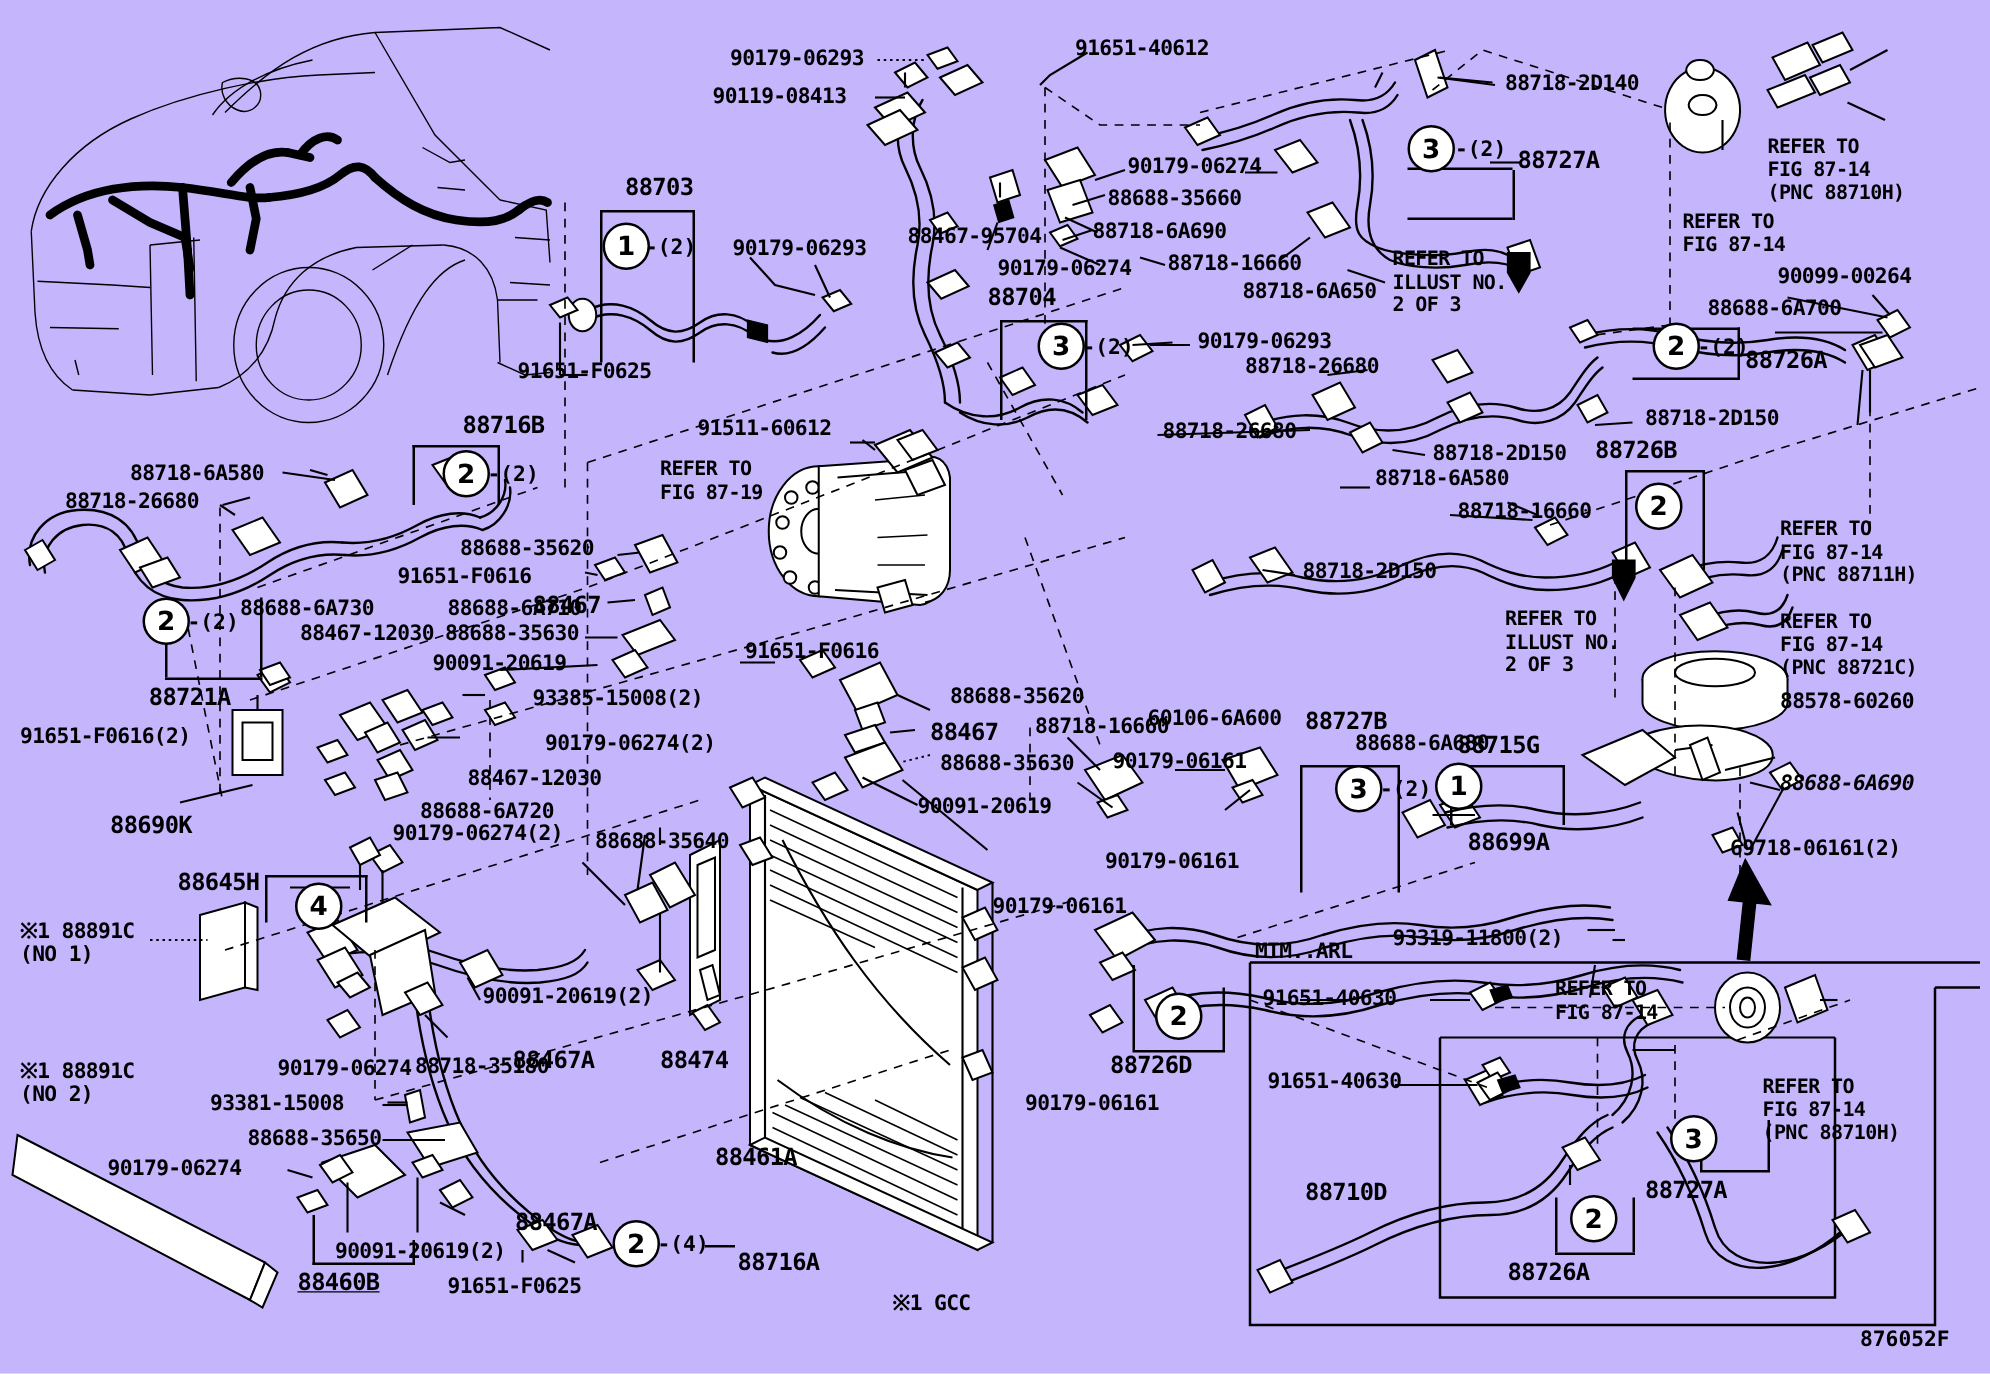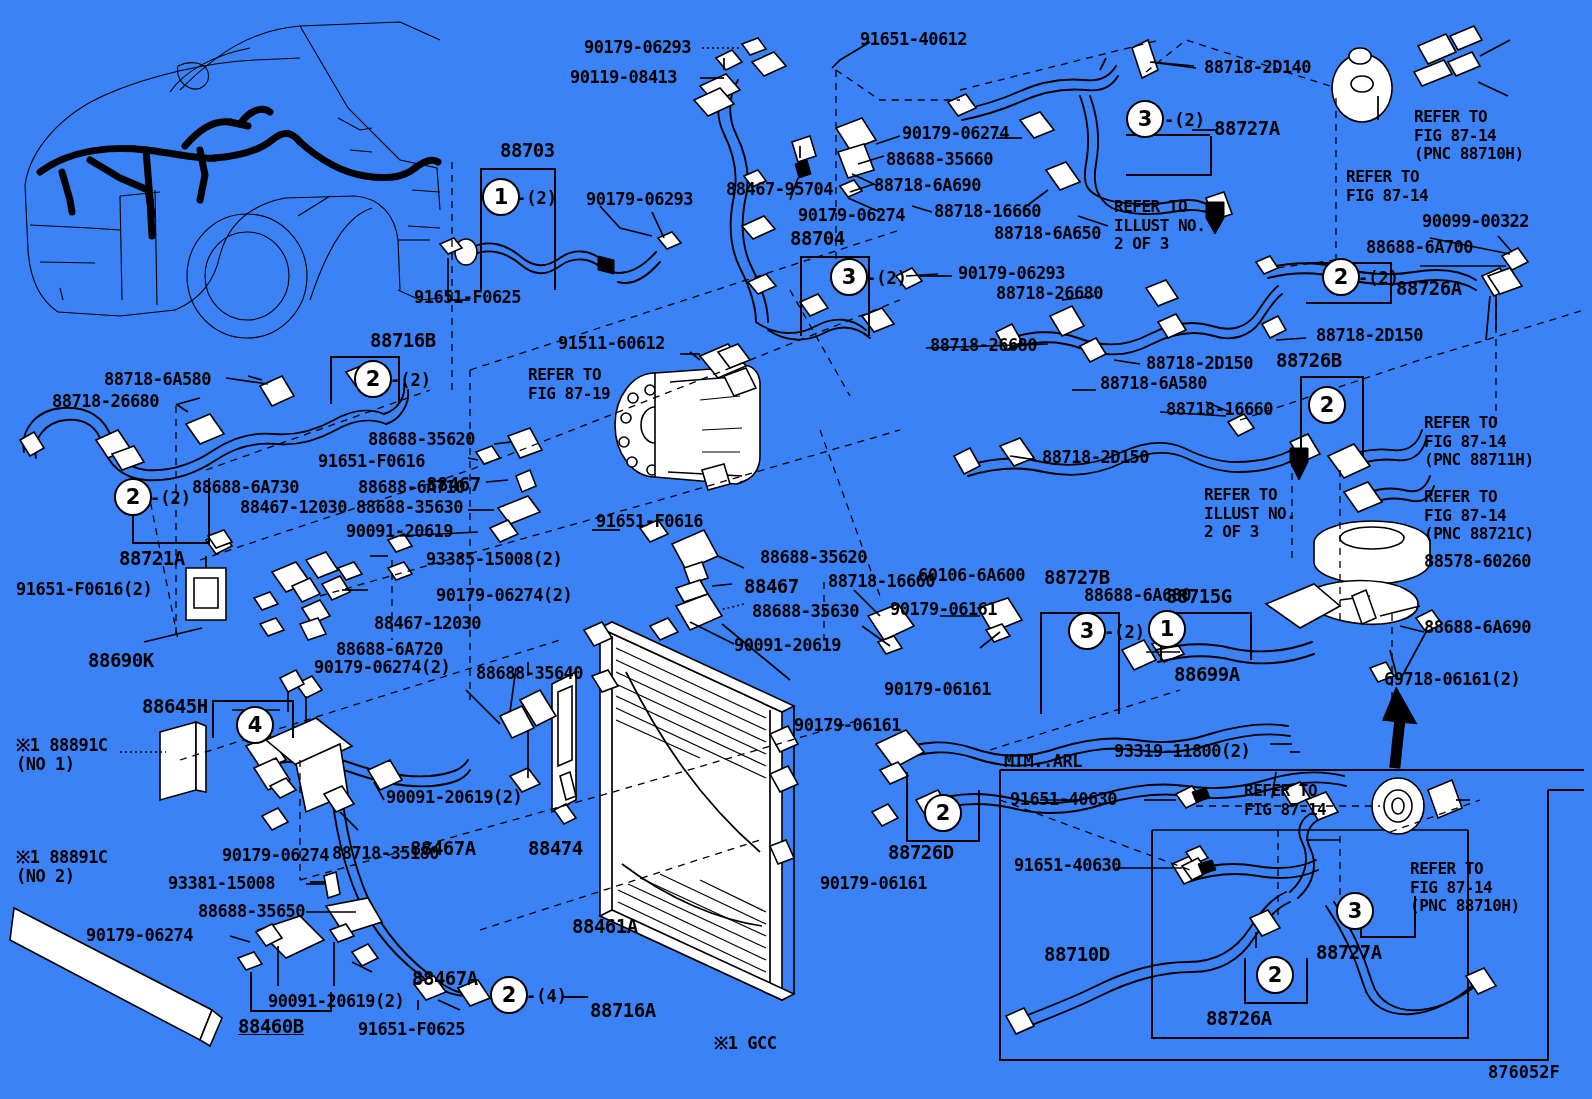--- a/index.html
+++ b/index.html
@@ -1,20 +1,20 @@
 <!DOCTYPE html>
 <html><head>
 <meta charset="utf-8">
 <title>A/C Piping Parts Diagram 876052F</title>
 <style>
   html,body{margin:0;padding:0;background:#fff;}
   #sheet{
     position:relative;
     width:1592px;height:1099px;
-    background:#3b82f6;
+    background:#c4b5fd;
     font-family:"DejaVu Sans Mono","Liberation Mono",monospace;
     color:#000;
     overflow:hidden;
   }
   .lbl{
     position:absolute;
     font-family:"DejaVu Sans Mono","Liberation Mono",monospace;
     font-weight:bold;
     font-size:17px;
     letter-spacing:-0.5px;
@@ -595,21 +595,21 @@
   <div class="lbl" style="left:930px;top:336px;">88718-26680</div>
   <div class="lbl" style="left:1146px;top:354px;">88718-2D150</div>
   <div class="lbl" style="left:1316px;top:326px;">88718-2D150</div>
   <div class="lbl" style="left:1100px;top:374px;">88718-6A580</div>
   <div class="lbl" style="left:1166px;top:400px;">88718-16660</div>
   <div class="lbl" style="left:1042px;top:448px;">88718-2D150</div>
 
   <div class="lbl big" style="left:1214px;top:118px;">88727A</div>
   <div class="lbl big" style="left:1396px;top:278px;">88726A</div>
   <div class="lbl big" style="left:1276px;top:350px;">88726B</div>
-  <div class="lbl" style="left:1422px;top:212px;">90099-00322</div>
+  <div class="lbl" style="left:1422px;top:212px;">90099-00264</div>
   <div class="lbl" style="left:1366px;top:238px;">88688-6A700</div>
 
   <div class="lbl big" style="left:328px;top:330px;margin-left:42px;">88716B</div>
   <div class="lbl" style="left:104px;top:370px;">88718-6A580</div>
   <div class="lbl" style="left:52px;top:392px;">88718-26680</div>
   <div class="lbl big" style="left:86px;top:548px;margin-left:33px;">88721A</div>
   <div class="lbl" style="left:16px;top:580px;">91651-F0616(2)</div>
 
   <div class="lbl" style="left:368px;top:430px;">88688-35620</div>
   <div class="lbl" style="left:318px;top:452px;">91651-F0616</div>
@@ -655,21 +655,21 @@
   <div class="lbl" style="left:828px;top:572px;">88718-16660</div>
   <div class="lbl" style="left:918px;top:566px;">60106-6A600</div>
   <div class="lbl" style="left:890px;top:600px;">90179-06161</div>
   <div class="lbl" style="left:884px;top:680px;">90179-06161</div>
   <div class="lbl" style="left:794px;top:716px;">90179-06161</div>
   <div class="lbl" style="left:1084px;top:586px;">88688-6A680</div>
   <div class="lbl big" style="left:1166px;top:586px;">88715G</div>
   <div class="lbl big" style="left:1044px;top:567px;">88727B</div>
   <div class="lbl big" style="left:1174px;top:664px;">88699A</div>
   <div class="lbl" style="left:1424px;top:552px;">88578-60260</div>
-  <div class="lbl" style="left:1424px;top:618px;">88688-6A690</div>
+  <div class="lbl" style="left:1424px;top:618px;font-style:italic;">88688-6A690</div>
   <div class="lbl" style="left:1384px;top:670px;">69718-06161(2)</div>
   <div class="lbl" style="left:1114px;top:742px;">93319-11800(2)</div>
   <div class="lbl big" style="left:888px;top:842px;">88726D</div>
   <div class="lbl" style="left:820px;top:874px;">90179-06161</div>
   <div class="lbl" style="left:1010px;top:790px;">91651-40630</div>
   <div class="lbl" style="left:1014px;top:856px;">91651-40630</div>
   <div class="lbl big" style="left:1016px;top:944px;margin-left:28px;">88710D</div>
   <div class="lbl big" style="left:1206px;top:1008px;">88726A</div>
   <div class="lbl big" style="left:1316px;top:942px;">88727A</div>
 

